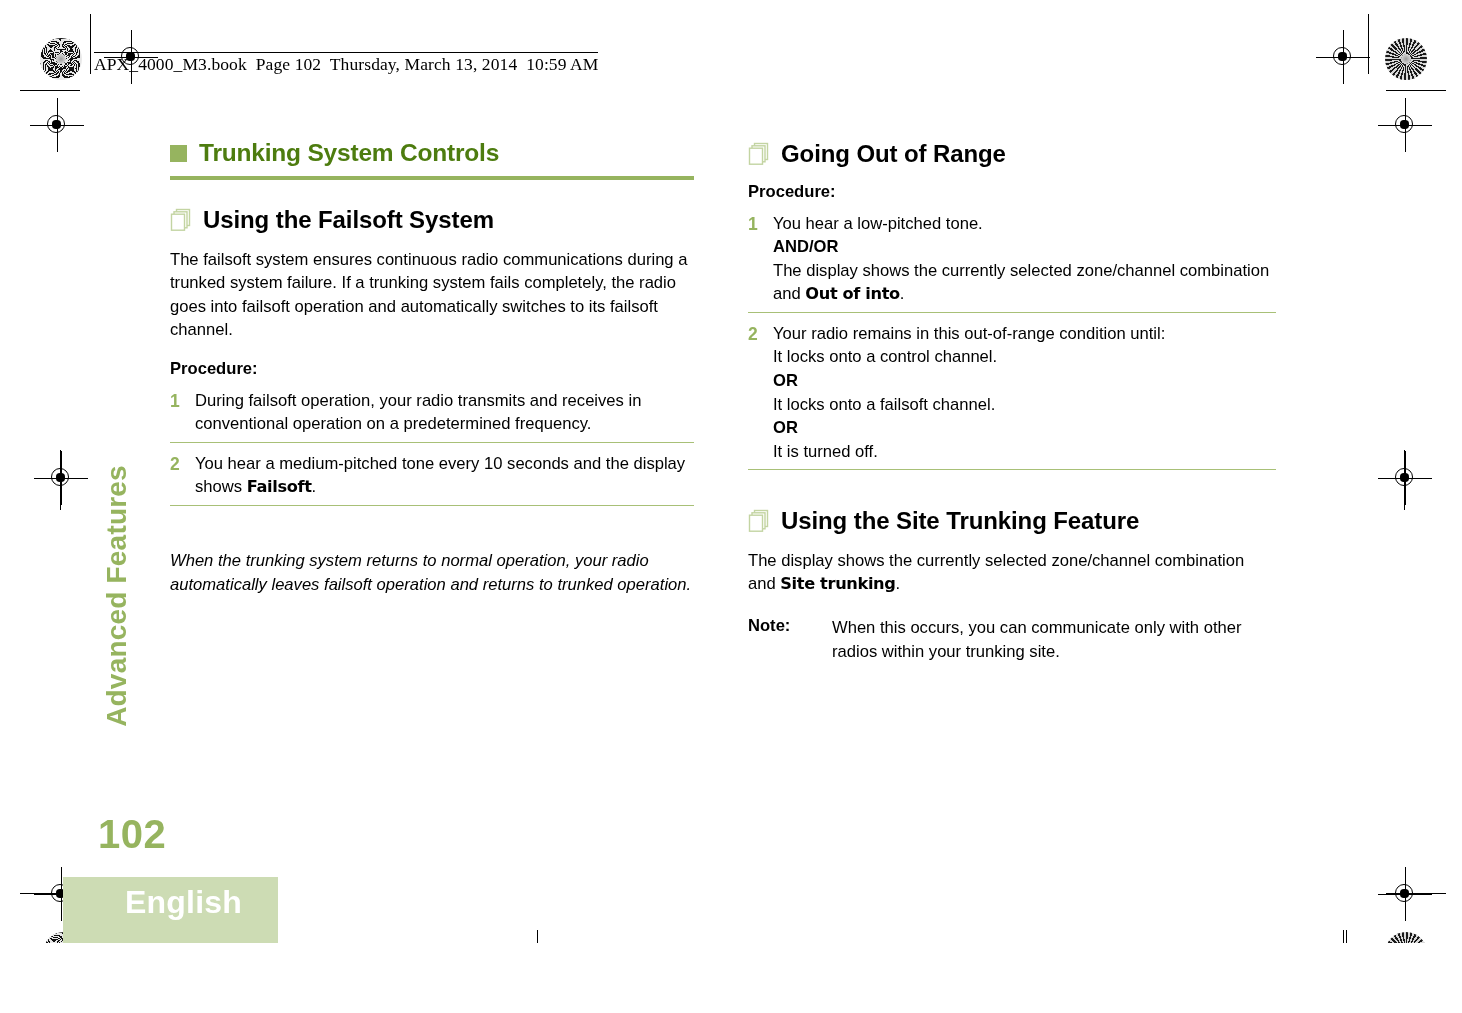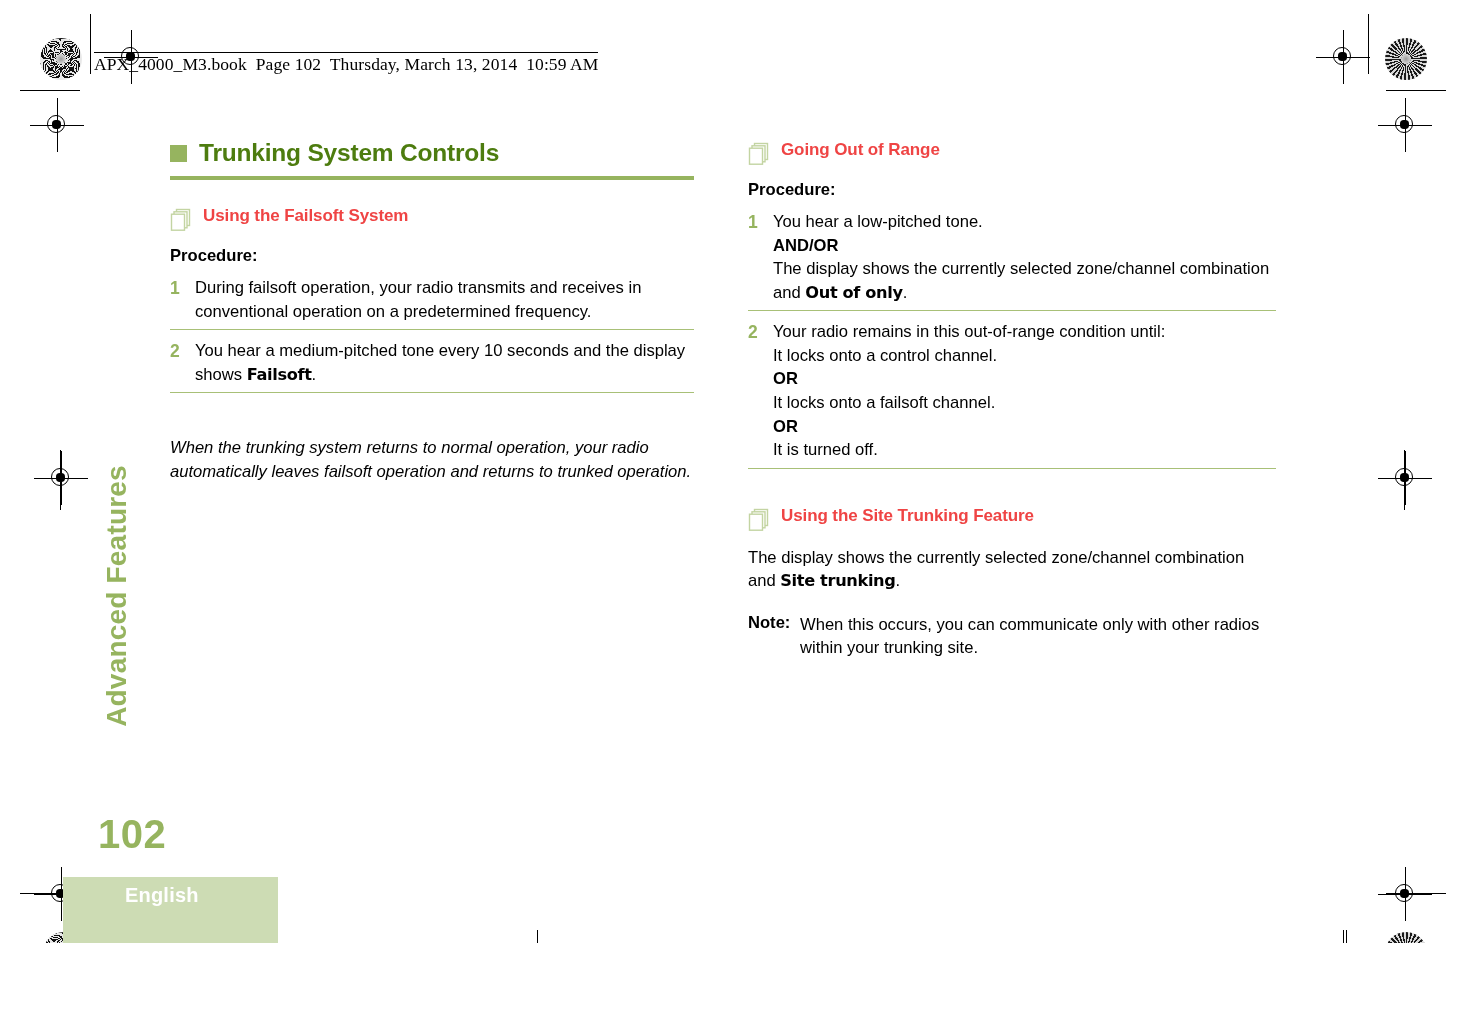--- a/index.html
+++ b/index.html
@@ -132,21 +132,21 @@
     left: 63px;
     top: 877px;
     width: 215px;
     height: 97px;
     background: #cddcb4;
   }
   .lang-label {
     position: absolute;
     left: 125px;
     top: 884px;
-    font-size: 20px;
+    font-size: 32px;
     font-weight: bold;
     color: #ffffff;
     letter-spacing: 0.2px;
   }
 
   
   .col {
     position: absolute;
     top: 140px;
   }
@@ -189,23 +189,23 @@
     margin-bottom: 14px;
   }
   .pages-icon {
     position: relative;
     width: 22px;
     height: 24px;
     flex: 0 0 auto;
     margin-top: 2px;
   }
   .section-title {
-    font-size: 17px;
-    font-weight: bold;
-    color: #ef4444;
+    font-size: 24px;
+    font-weight: bold;
+    color: #000000;
     line-height: 1.15;
     letter-spacing: -0.1px;
   }
 
   p.body {
     font-size: 16.6px;
     line-height: 1.42;
     margin: 0 0 17px 0;
     color: #000;
   }
@@ -249,21 +249,21 @@
   .lcd {
     font-family: "DejaVu Sans", sans-serif;
     font-weight: bold;
     font-size: 16.2px;
     letter-spacing: -0.35px;
   }
 
   
   .note {
     display: flex;
-    gap: 0;
+    gap: 32px;
     margin-top: 20px;
   }
   .note-label {
     font-size: 16.6px;
     font-weight: bold;
     flex: 0 0 52px;
   }
   .note-text {
     font-size: 16.6px;
     line-height: 1.42;
@@ -392,20 +392,21 @@
       <span class="pages-icon">
         <svg width="22" height="24" viewBox="0 0 22 24" xmlns="http://www.w3.org/2000/svg">
           <rect x="6.5" y="1.5" width="13" height="16" fill="#ffffff" stroke="#c3d4a2" stroke-width="1.4"></rect>
           <rect x="4" y="3.8" width="13" height="16" fill="#ffffff" stroke="#c3d4a2" stroke-width="1.4"></rect>
           <rect x="1.5" y="6.2" width="13" height="16" fill="#ffffff" stroke="#c3d4a2" stroke-width="1.4"></rect>
         </svg>
       </span>
       <span class="section-title">Using the Failsoft System</span>
     </div>
 
+    <p class="body">The failsoft system ensures continuous radio communications during a trunked system failure. If a trunking system fails completely, the radio goes into failsoft operation and automatically switches to its failsoft channel.</p>
 
     <p class="lead">Procedure:</p>
 
     <div class="steps">
       <div class="step">
         <div class="step-num">1</div>
         <div class="step-body">During failsoft operation, your radio transmits and receives in conventional operation on a predetermined frequency.</div>
       </div>
       <div class="step">
         <div class="step-num">2</div>
@@ -433,21 +434,21 @@
 
 
     <p class="lead">Procedure:</p>
 
     <div class="steps">
       <div class="step">
         <div class="step-num">1</div>
         <div class="step-body">
           <span>You hear a low-pitched tone.</span><br>
           <b>AND/OR</b><br>
-          <span>The display shows the currently selected zone/channel combination and </span><span class="lcd">Out of only</span><span>.</span>
+          <span>The display shows the currently selected zone/channel combination and </span><span class="lcd">Out of into</span><span>.</span>
         </div>
       </div>
       <div class="step">
         <div class="step-num">2</div>
         <div class="step-body">
           <span>Your radio remains in this out-of-range condition until:</span><br>
           <span>It locks onto a control channel.</span><br>
           <b>OR</b><br>
           <span>It locks onto a failsoft channel.</span><br>
           <b>OR</b><br>

